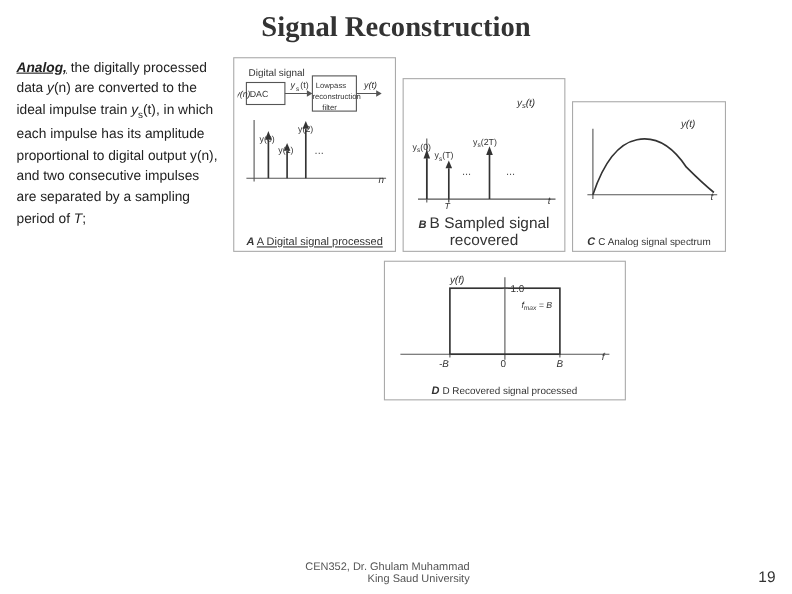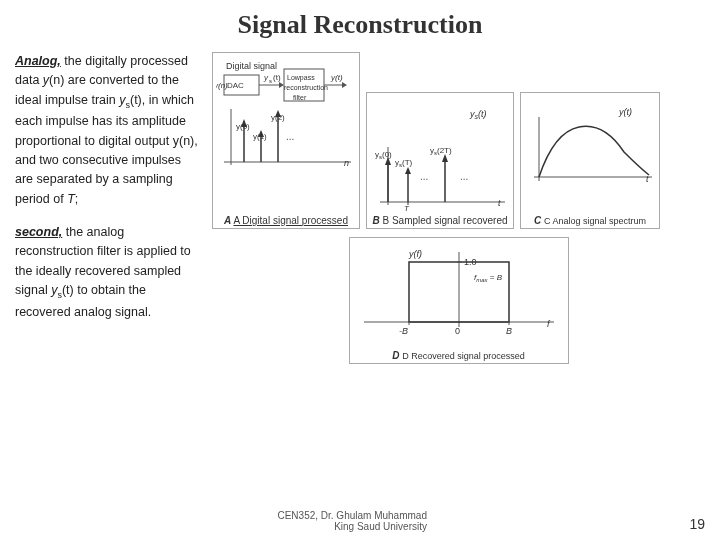--- a/index.html
+++ b/index.html
@@ -117,24 +117,20 @@
 <div class="page">
   <div class="title">Signal Reconstruction</div>
 
   <div class="content">
 
     <div class="left-text">
       <p>
         <span class="first">Analog,</span>
         <span> the digitally processed data <em>y</em>(n) are converted to the ideal impulse train <em>y</em><sub>s</sub>(t), in which each impulse has its amplitude proportional to digital output y(n), and two consecutive impulses are separated by a sampling period of <em>T</em>;</span>
       </p>
-      <p>
-        <span class="second">second,</span>
-        <span> the analog reconstruction filter is applied to the ideally recovered sampled signal <em>y</em><sub>s</sub>(t) to obtain the recovered analog signal.</span>
-      </p>
     </div>
 
     <div class="diagrams">
 
       <div class="top-row">
 
         <div class="diagram-box" style="width:148px;gap:40px;">
           <svg width="140" height="115">
 
             <text x="10" y="12" font-size="9" fill="#333">Digital signal</text>
@@ -210,21 +206,21 @@
             <line x1="38" y1="105" x2="38" y2="108" stroke="#333" stroke-width="1"></line>
             <text x="34" y="114" font-size="8" font-style="italic" fill="#333">T</text>
 
             <text x="5" y="60" font-size="8" fill="#333">y<tspan font-size="6" dy="2">s</tspan><tspan dy="-2">(0)</tspan></text>
             <text x="25" y="68" font-size="8" fill="#333">y<tspan font-size="6" dy="2">s</tspan><tspan dy="-2">(T)</tspan></text>
             <text x="60" y="56" font-size="8" fill="#333">y<tspan font-size="6" dy="2">s</tspan><tspan dy="-2">(2T)</tspan></text>
 
             <text x="100" y="20" font-size="9" font-style="italic" fill="#333">y<tspan font-size="7" dy="2">s</tspan><tspan dy="-2">(t)</tspan></text>
           </svg>
           <div class="diagram-label">
-            <span class="letter">B</span> <span style="font-size:10px;">B Sampled signal recovered</span>
+            <span class="letter">B</span> <span style="font-size:14px;">B Sampled signal recovered</span>
           </div>
         </div>
 
         <div class="diagram-box" style="width:140px;">
           <svg width="132" height="115">
 
             <line x1="10" y1="80" x2="128" y2="80" stroke="#555" stroke-width="1"></line>
             <line x1="15" y1="20" x2="15" y2="84" stroke="#555" stroke-width="1"></line>
 
             <path d="M15,80 Q30,35 55,30 Q80,25 100,55 Q115,70 125,78" fill="none" stroke="#333" stroke-width="1.5"></path>

